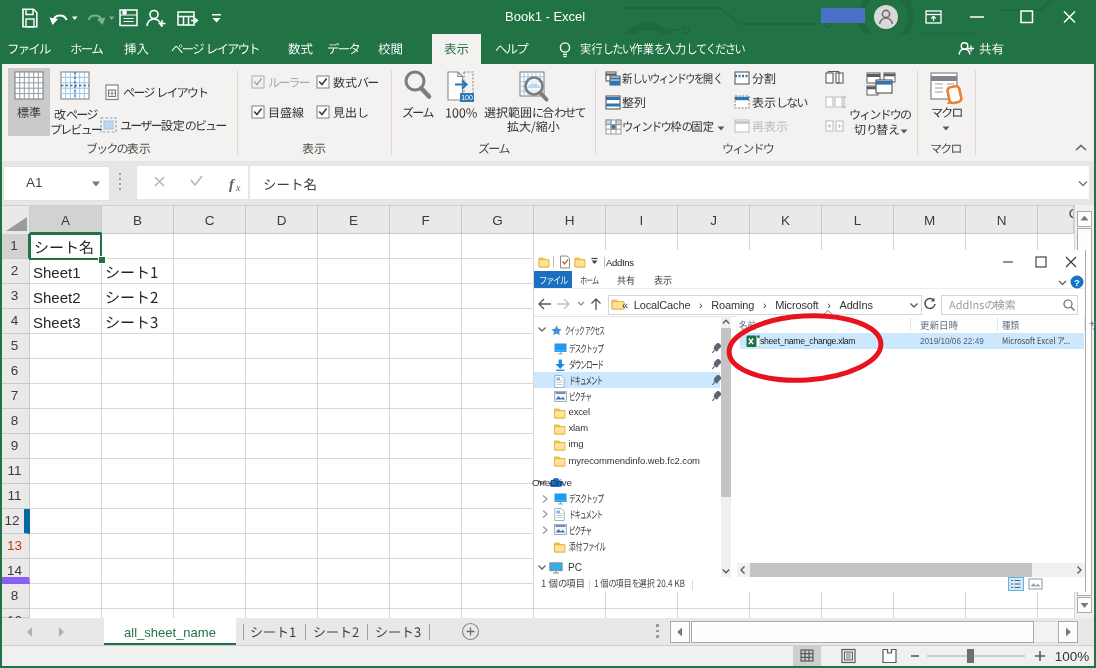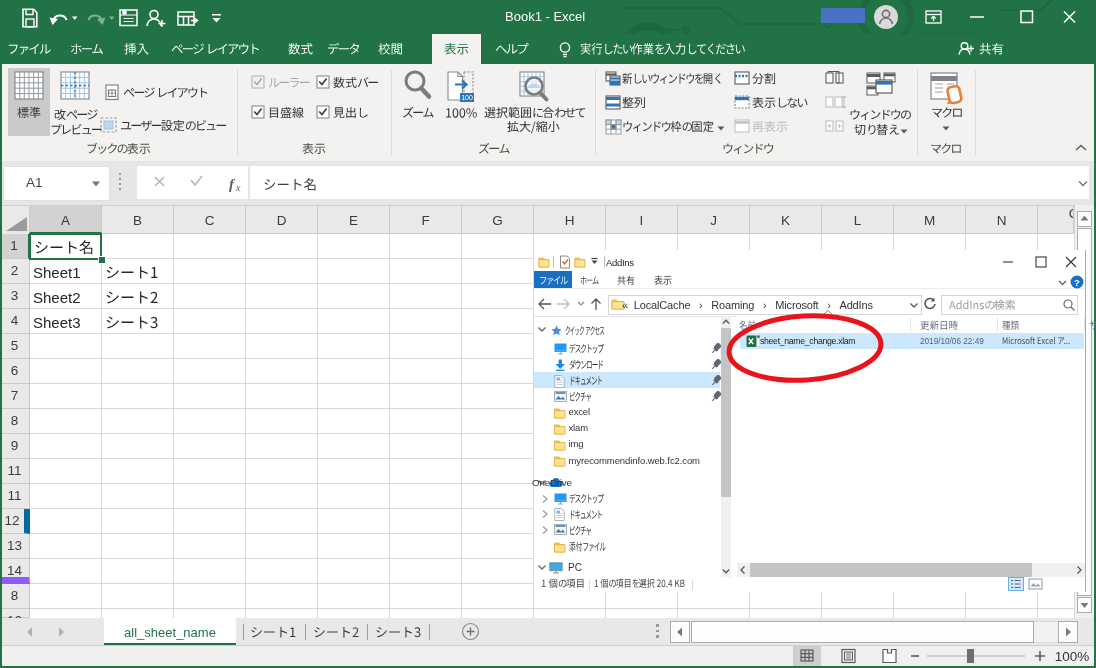--- a/index.html
+++ b/index.html
@@ -802,21 +802,21 @@
 <div style="position:absolute;left:0;top:284px;width:30px;height:25px;background:#e9e9e9;border-right:1px solid #c9c9c9;border-bottom:1px solid #c9c9c9;box-sizing:border-box;color:#3c3c3c;font-size:13.5px;text-align:center;line-height:23px">3</div>
 <div style="position:absolute;left:0;top:309px;width:30px;height:25px;background:#e9e9e9;border-right:1px solid #c9c9c9;border-bottom:1px solid #c9c9c9;box-sizing:border-box;color:#3c3c3c;font-size:13.5px;text-align:center;line-height:23px">4</div>
 <div style="position:absolute;left:0;top:334px;width:30px;height:25px;background:#e9e9e9;border-right:1px solid #c9c9c9;border-bottom:1px solid #c9c9c9;box-sizing:border-box;color:#3c3c3c;font-size:13.5px;text-align:center;line-height:23px">5</div>
 <div style="position:absolute;left:0;top:359px;width:30px;height:25px;background:#e9e9e9;border-right:1px solid #c9c9c9;border-bottom:1px solid #c9c9c9;box-sizing:border-box;color:#3c3c3c;font-size:13.5px;text-align:center;line-height:23px">6</div>
 <div style="position:absolute;left:0;top:384px;width:30px;height:25px;background:#e9e9e9;border-right:1px solid #c9c9c9;border-bottom:1px solid #c9c9c9;box-sizing:border-box;color:#3c3c3c;font-size:13.5px;text-align:center;line-height:23px">7</div>
 <div style="position:absolute;left:0;top:409px;width:30px;height:25px;background:#e9e9e9;border-right:1px solid #c9c9c9;border-bottom:1px solid #c9c9c9;box-sizing:border-box;color:#3c3c3c;font-size:13.5px;text-align:center;line-height:23px">8</div>
 <div style="position:absolute;left:0;top:434px;width:30px;height:25px;background:#e9e9e9;border-right:1px solid #c9c9c9;border-bottom:1px solid #c9c9c9;box-sizing:border-box;color:#3c3c3c;font-size:13.5px;text-align:center;line-height:23px">9</div>
 <div style="position:absolute;left:0;top:459px;width:30px;height:25px;background:#e9e9e9;border-right:1px solid #c9c9c9;border-bottom:1px solid #c9c9c9;box-sizing:border-box;color:#3c3c3c;font-size:13.5px;text-align:center;line-height:23px">11</div>
 <div style="position:absolute;left:0;top:484px;width:30px;height:25px;background:#e9e9e9;border-right:1px solid #c9c9c9;border-bottom:1px solid #c9c9c9;box-sizing:border-box;color:#3c3c3c;font-size:13.5px;text-align:center;line-height:23px">11</div>
 <div style="position:absolute;left:0;top:509px;width:30px;height:25px;background:#e9e9e9;border-right:6px solid #0369a1;border-bottom:1px solid #c9c9c9;box-sizing:border-box;color:#3c3c3c;font-size:13.5px;text-align:center;line-height:23px">12</div>
-<div style="position:absolute;left:0;top:534px;width:30px;height:25px;background:#e9e9e9;border-right:1px solid #c9c9c9;border-bottom:1px solid #c9c9c9;box-sizing:border-box;color:#404040;font-size:13.5px;text-align:center;line-height:23px">13</div>
+<div style="position:absolute;left:0;top:534px;width:30px;height:25px;background:#e9e9e9;border-right:1px solid #c9c9c9;border-bottom:1px solid #c9c9c9;box-sizing:border-box;color:#c2410c;font-size:13.5px;text-align:center;line-height:23px">13</div>
 <div style="position:absolute;left:0;top:559px;width:30px;height:25px;background:#e9e9e9;border-right:1px solid #c9c9c9;border-bottom:7px solid #8b5cf6;box-sizing:border-box;color:#3c3c3c;font-size:13.5px;text-align:center;line-height:23px">14</div>
 <div style="position:absolute;left:0;top:584px;width:30px;height:25px;background:#e9e9e9;border-right:1px solid #c9c9c9;border-bottom:1px solid #c9c9c9;box-sizing:border-box;color:#3c3c3c;font-size:13.5px;text-align:center;line-height:23px">8</div>
 <div style="position:absolute;left:0;top:609px;width:30px;height:9px;background:#e9e9e9;border-right:1px solid #c9c9c9;border-bottom:1px solid #c9c9c9;box-sizing:border-box;color:#3c3c3c;font-size:13.5px;text-align:center;line-height:23px">16</div>
 <svg style="position:absolute;left:34.0px;top:237.5px;" width="62" height="19" viewBox="0 0 62 19">
     <g fill="#262626" transform="translate(0,15.0) scale(0.01500,-0.01500)">
       <use href="#g97" x="0"></use>
       <use href="#g5" x="1000"></use>
       <use href="#g15" x="2000"></use>
       <use href="#g98" x="3000"></use>
     </g>

